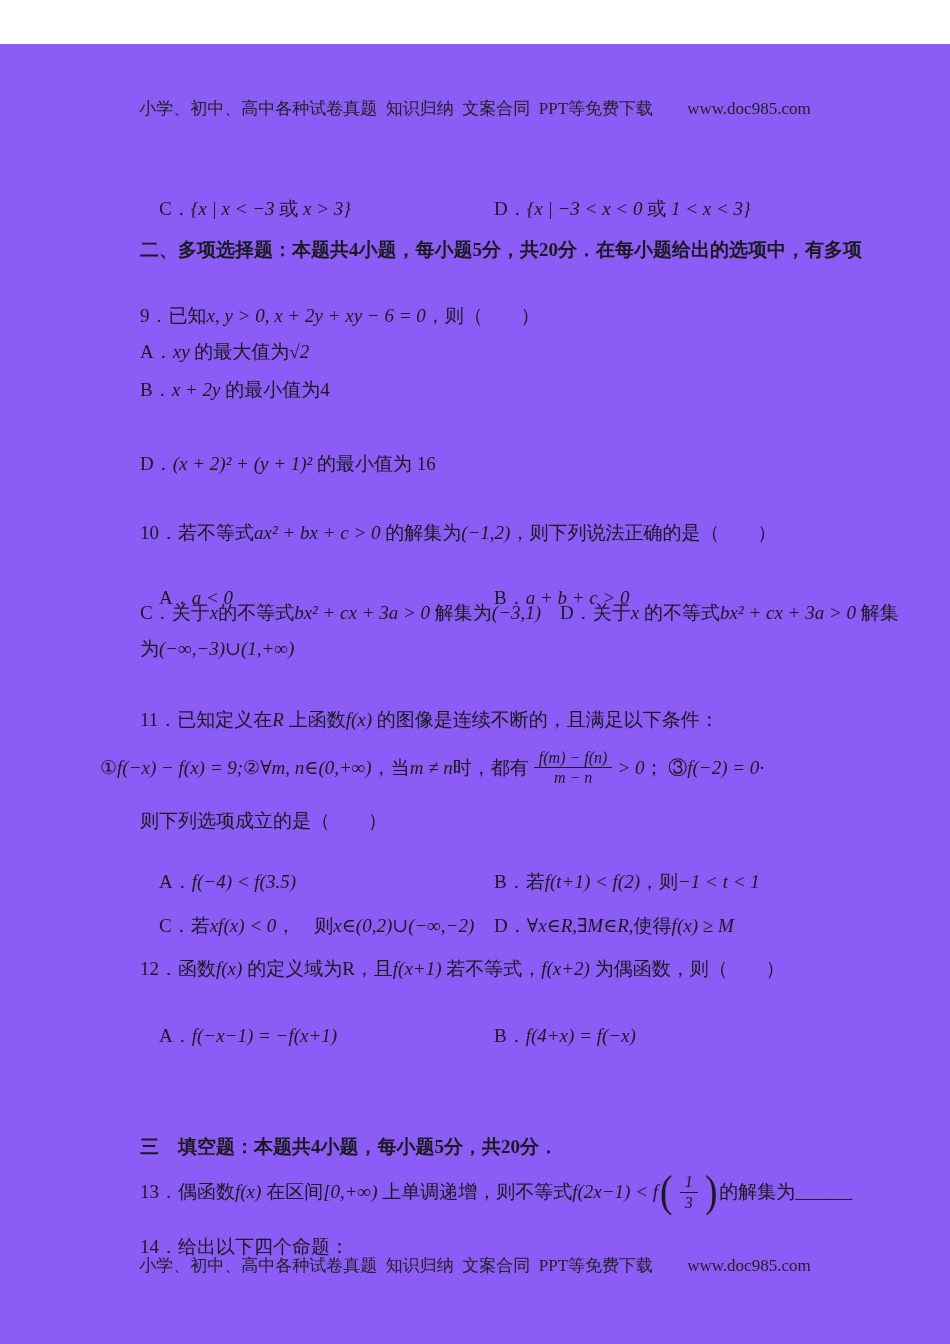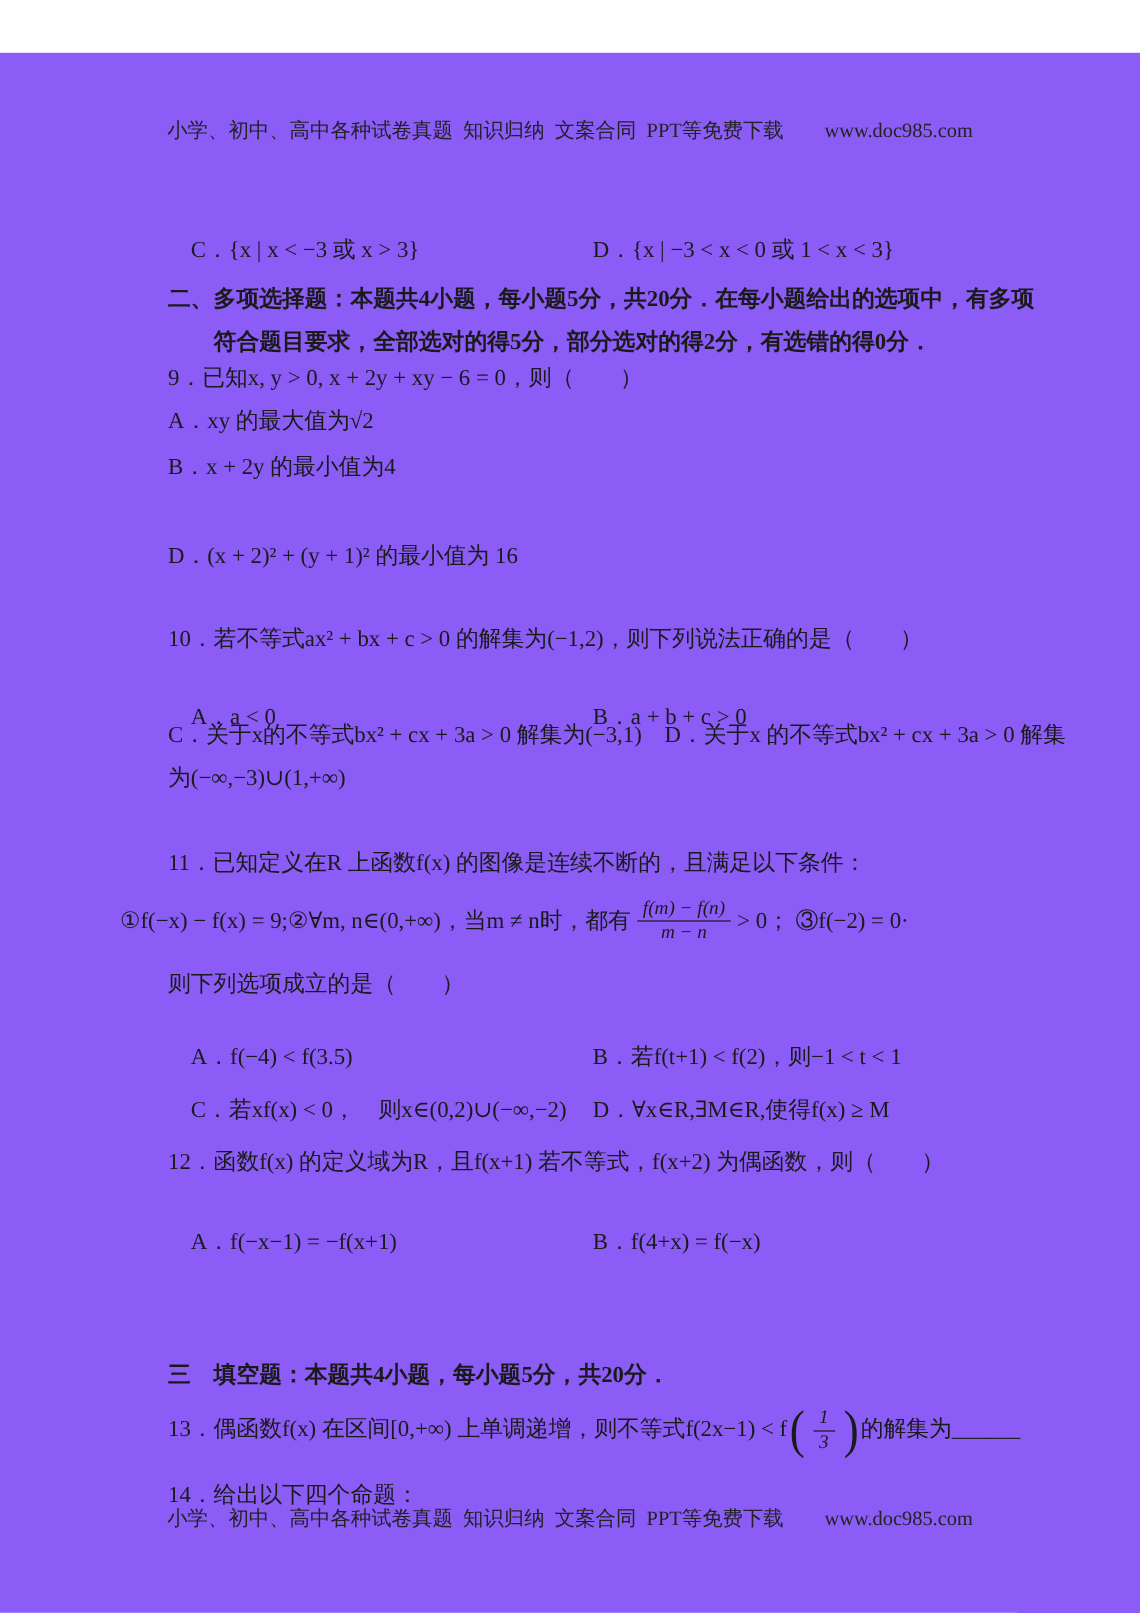--- a/index.html
+++ b/index.html
@@ -3,21 +3,21 @@
 <meta charset="utf-8">
 <style>
   html,body{margin:0;padding:0;}
   body{width:950px;height:1344px;background:#ffffff;}
   .page{position:relative;width:950px;height:1344px;background:#8b5cf6;overflow:hidden;
         font-family:"Liberation Serif","DejaVu Serif",serif;color:#1a1a1a;margin-top:44px;}
   .ln{position:absolute;font-size:19px;line-height:26px;white-space:pre;}
   .hdr{left:0;width:950px;text-align:center;font-size:17px;color:#222;}
   .url{margin-left:34px;}
   .b{font-weight:700;}
-  .m{font-family:"Liberation Serif","DejaVu Serif",serif;}
+  .m{font-style:italic;font-family:"Liberation Serif","DejaVu Serif",serif;}
   .row .c1{display:inline-block;width:335px;vertical-align:top;}
   .row .c2{display:inline-block;vertical-align:top;}
   .fx{display:flex;align-items:center;}
   .frac{display:inline-flex;flex-direction:column;align-items:center;vertical-align:middle;
         margin:0 5px;font-style:italic;font-size:16px;line-height:1.2;}
   .frac .num{padding:0 5px;border-bottom:1.4px solid #1a1a1a;text-align:center;}
   .frac .den{padding:0 5px;text-align:center;}
   .bigp{font-size:44px;line-height:1;font-style:normal;display:inline-block;margin:0 1px;
         font-weight:400;transform:scaleX(.85);}
 </style>
@@ -26,21 +26,20 @@
 
 <div class="page">
 
   <div class="ln hdr" style="top:52px"><span>小学、初中、高中各种试卷真题  知识归纳  文案合同  PPT等免费下载</span><span class="url">www.doc985.com</span></div>
 
   <div class="ln row" style="top:126px;left:140px;width:760px">
     <span class="c1"><span>C．</span><span class="m">{x | x &lt; −3 </span><span>或</span><span class="m"> x &gt; 3}</span></span><span class="c2"><span>D．</span><span class="m">{x | −3 &lt; x &lt; 0 </span><span>或</span><span class="m"> 1 &lt; x &lt; 3}</span></span>
   </div>
 
   <div class="ln b" style="top:193px;left:140px"><span>二、多项选择题：本题共4小题，每小题5分，共20分．在每小题给出的选项中，有多项</span></div>
-  <div class="ln b" style="top:229px;left:178px"><span>符合题目要求，全部选对的得5分，部分选对的得2分，有选错的得0分．</span></div>
 
   <div class="ln" style="top:259px;left:140px"><span>9．已知</span><span class="m">x, y &gt; 0, x + 2y + xy − 6 = 0</span><span>，则（　　）</span></div>
   <div class="ln" style="top:295px;left:140px"><span>A．</span><span class="m">xy </span><span>的最大值为</span><span class="m">√2</span></div>
   <div class="ln" style="top:333px;left:140px"><span>B．</span><span class="m">x + 2y </span><span>的最小值为4</span></div>
   <div class="ln" style="top:407px;left:140px"><span>D．</span><span class="m">(x + 2)² + (y + 1)² </span><span>的最小值为 16</span></div>
 
   <div class="ln" style="top:476px;left:140px"><span>10．若不等式</span><span class="m">ax² + bx + c &gt; 0 </span><span>的解集为</span><span class="m">(−1,2)</span><span>，则下列说法正确的是（　　）</span></div>
   <div class="ln row" style="top:515px;left:140px;width:760px">
     <span class="c1"><span>A．</span><span class="m">a &lt; 0</span></span><span class="c2"><span>B．</span><span class="m">a + b + c &gt; 0</span></span>
   </div>

